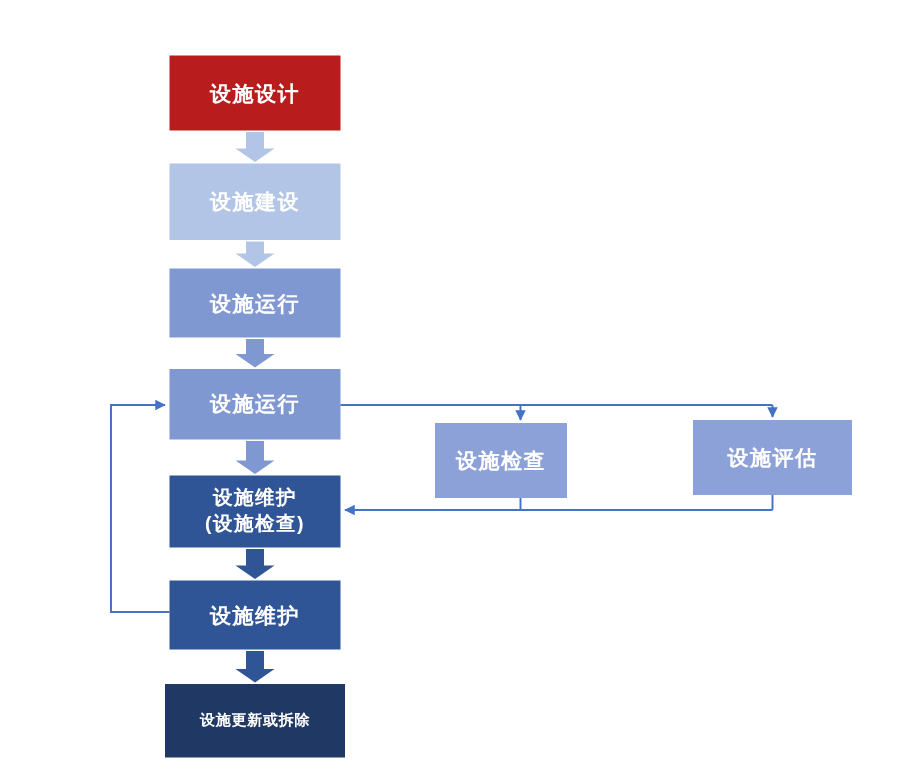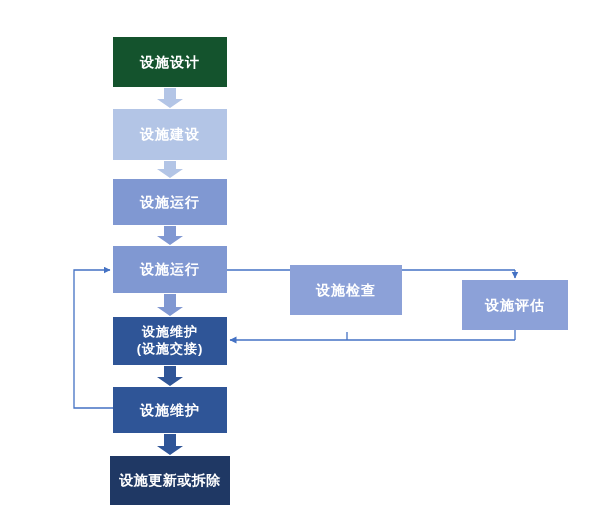--- a/index.html
+++ b/index.html
@@ -33,22 +33,22 @@
     box-sizing: border-box;
   }
   #n-design        { left: 113px; top:  37px; width: 114px; height: 50px; }
   #n-construction  { left: 113px; top: 109px; width: 114px; height: 51px; }
   #n-handover      { left: 113px; top: 179px; width: 114px; height: 46px; }
   #n-operation     { left: 113px; top: 246px; width: 114px; height: 47px; }
   #n-maint-sched   { left: 113px; top: 317px; width: 114px; height: 48px;
                      flex-direction: column; font-size: 13px; line-height: 1.3; }
   #n-maintenance   { left: 113px; top: 387px; width: 114px; height: 46px; }
   #n-renewal       { left: 110px; top: 456px; width: 120px; height: 49px;
-                     font-size: 14px; letter-spacing: 0.5px; }
-  #n-inspection    { left: 290px; top: 265px; width: 112px; height: 50px; }
+                     font-size: 10px; letter-spacing: 0.5px; }
+  #n-inspection    { left: 290px; top: 282px; width: 88px; height: 50px; }
   #n-evaluation    { left: 462px; top: 280px; width: 106px; height: 50px; justify-content: center; }
   .node span { display: block; }
 </style>
 </head>
 <body>
 
 <div id="canvas">
 
   <svg id="connector-layer" viewBox="0 0 607 515" xmlns="http://www.w3.org/2000/svg">
     <defs>
@@ -66,39 +66,39 @@
     <path d="M113 408 H74 V270 H110" fill="none" stroke-width="1.3" marker-end="url(#arrowhead)" style="stroke: rgb(68, 114, 196);"></path>
 
     <polygon points="164,88 176,88 176,99 183,99 170,108 157,99 164,99" style="fill: rgb(179, 197, 230);"></polygon>
     <polygon points="164,161 176,161 176,169 183,169 170,178 157,169 164,169" style="fill: rgb(179, 197, 230);"></polygon>
     <polygon points="164,226 176,226 176,236 183,236 170,245 157,236 164,236" style="fill: rgb(128, 152, 210);"></polygon>
     <polygon points="164,294 176,294 176,307 183,307 170,316 157,307 164,307" style="fill: rgb(128, 152, 210);"></polygon>
     <polygon points="164,366 176,366 176,377 183,377 170,386 157,377 164,377" style="fill: rgb(47, 85, 151);"></polygon>
     <polygon points="164,434 176,434 176,446 183,446 170,455 157,446 164,446" style="fill: rgb(47, 85, 151);"></polygon>
   </svg>
 
-  <div class="node" id="n-design" style="background: #14532d;">
+  <div class="node" id="n-design" style="background: #b91c1c;">
     <span>设施设计</span>
   </div>
 
   <div class="node" id="n-construction" style="background: rgb(179, 197, 230);">
     <span>设施建设</span>
   </div>
 
   <div class="node" id="n-handover" style="background: rgb(128, 152, 210);">
     <span>设施运行</span>
   </div>
 
   <div class="node" id="n-operation" style="background: rgb(128, 152, 210); align-items: center;">
     <span>设施运行</span>
   </div>
 
   <div class="node" id="n-maint-sched" style="background: rgb(47, 85, 151);">
     <span>设施维护</span>
-    <span>(设施交接)</span>
+    <span>(设施检查)</span>
   </div>
 
   <div class="node" id="n-maintenance" style="background: rgb(47, 85, 151);">
     <span>设施维护</span>
   </div>
 
   <div class="node" id="n-renewal" style="background: rgb(31, 56, 100);">
     <span>设施更新或拆除</span>
   </div>
 

